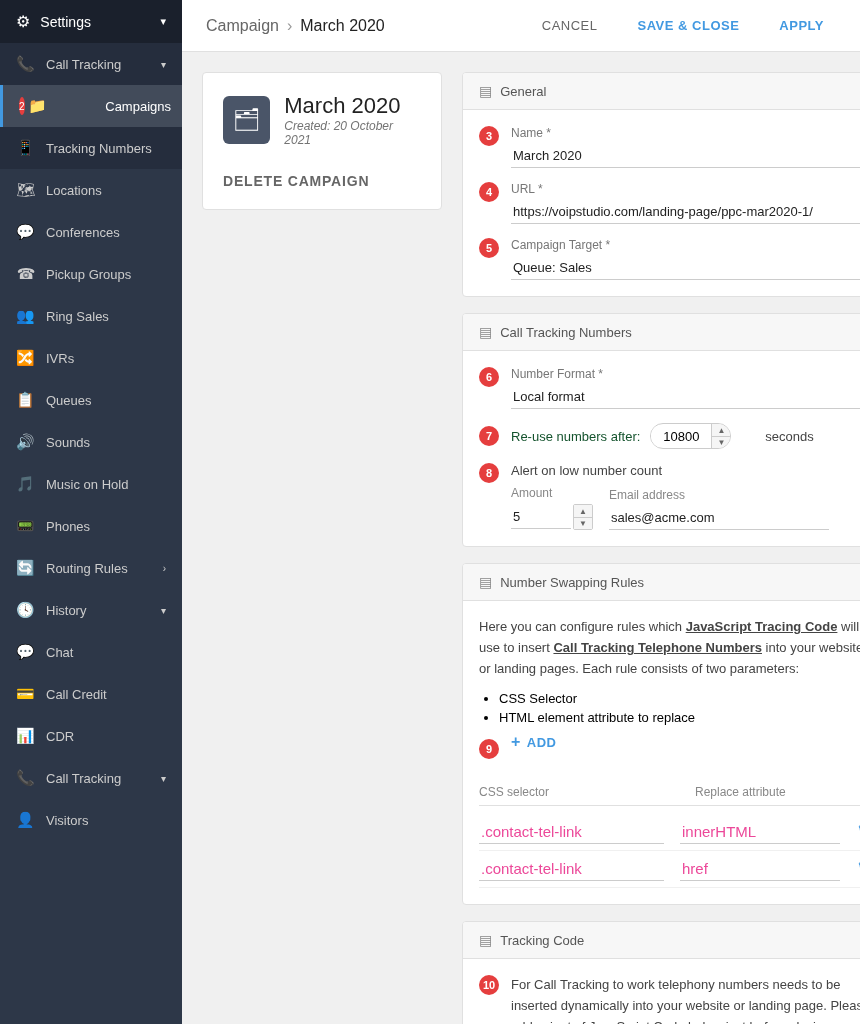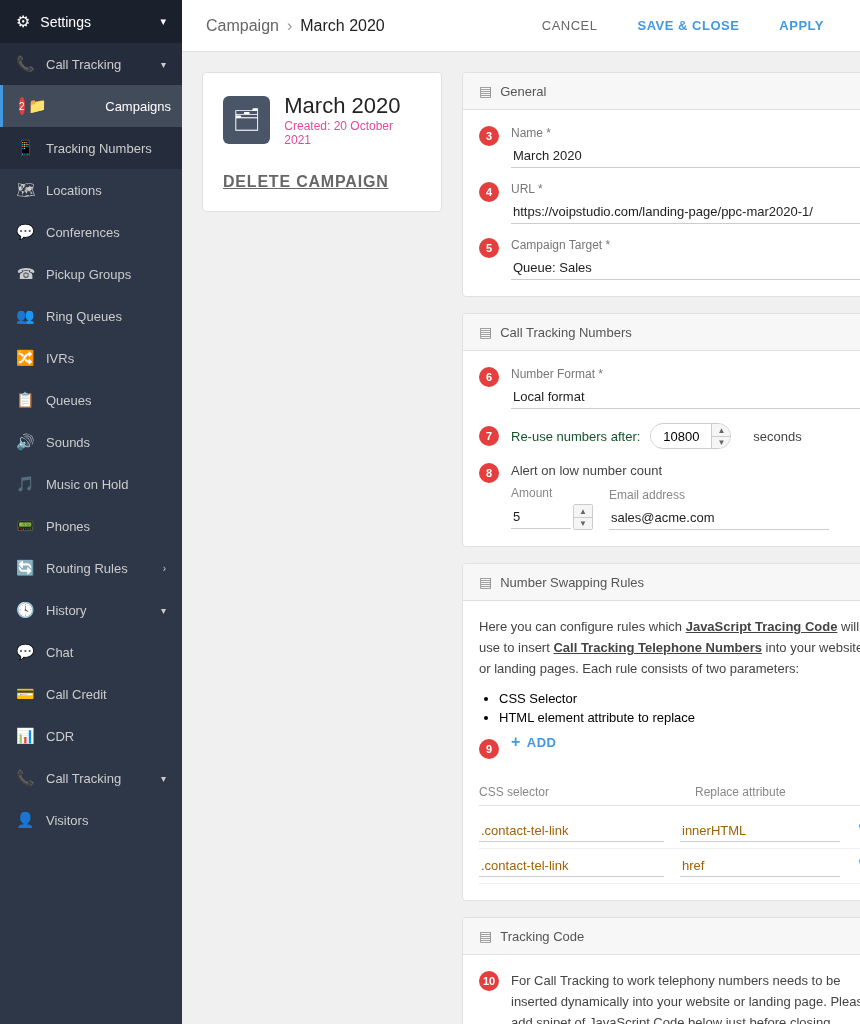--- a/index.html
+++ b/index.html
@@ -123,30 +123,29 @@
       height: 48px;
       background: #4a5568;
       border-radius: 6px;
       display: flex;
       align-items: center;
       justify-content: center;
       color: #fff;
       font-size: 22px;
     }
     .campaign-title { font-size: 22px; font-weight: 500; color: #222; }
-    .campaign-created { font-size: 12px; color: #ec4899; }
+    .campaign-created { font-size: 12px; color: #737373; font-style: italic; }
     .btn-delete {
       margin-top: 18px;
       color: #666;
-      font-size: 16px;
+      font-size: 14px;
       font-weight: 600;
       letter-spacing: 0.8px;
       cursor: pointer;
       display: inline-block;
-      text-decoration: underline;
     }
 
     
     .right-panel { flex: 1; display: flex; flex-direction: column; gap: 16px; }
 
     
     .section-card {
       background: #fff;
       border-radius: 4px;
       border: 1px solid #e0e0e0;
@@ -293,22 +292,22 @@
     .rule-row {
       display: flex;
       gap: 16px;
       align-items: center;
       padding: 6px 0;
       border-bottom: 1px solid #f0f0f0;
     }
     .rule-row .rule-input {
       border: none;
       border-bottom: 1px solid #ccc;
-      font-size: 13px;
-      color: #a16207;
+      font-size: 15px;
+      color: #ec4899;
       padding: 3px 2px;
       outline: none;
       background: transparent;
     }
     .rule-row .rule-input.css-input { width: 185px; }
     .rule-row .rule-input.attr-input { width: 160px; }
     .rule-row .delete-btn {
       color: #4299e1;
       cursor: pointer;
       font-size: 16px;
@@ -380,21 +379,21 @@
     <span class="item-label">Conferences</span>
   </div>
 
   <div class="sidebar-item">
     <span class="item-icon">☎</span>
     <span class="item-label">Pickup Groups</span>
   </div>
 
   <div class="sidebar-item">
     <span class="item-icon">👥</span>
-    <span class="item-label">Ring Queues</span>
+    <span class="item-label">Ring Sales</span>
   </div>
 
   <div class="sidebar-item">
     <span class="item-icon">🔀</span>
     <span class="item-label">IVRs</span>
   </div>
 
   <div class="sidebar-item">
     <span class="item-icon">📋</span>
     <span class="item-label">Queues</span>
@@ -554,21 +553,21 @@
             <span class="step-badge">7</span>
             <span class="number-row" style="flex:1;margin-bottom:0">
               <label style="font-size:13px;color:#14532d;white-space:nowrap;">Re-use numbers after:</label>
               <div class="number-input-wrap">
                 <input class="number-input" type="text" value="10800" style="">
                 <div class="number-spinners">
                   <button class="spinner-btn">▲</button>
                   <button class="spinner-btn">▼</button>
                 </div>
               </div>
-              <span class="seconds-label" style="margin-left:12px;text-align:center;">seconds</span>
+              <span class="seconds-label" style="margin-left:24px;text-align:center;">seconds</span>
             </span>
           </div>
 
           <div style="display:flex;align-items:flex-start;gap:6px;">
             <span class="step-badge">8</span>
             <div style="flex:1">
               <div class="alert-title">Alert on low number count</div>
               <div class="alert-row">
                 <div class="alert-field">
                   <label>Amount</label>

